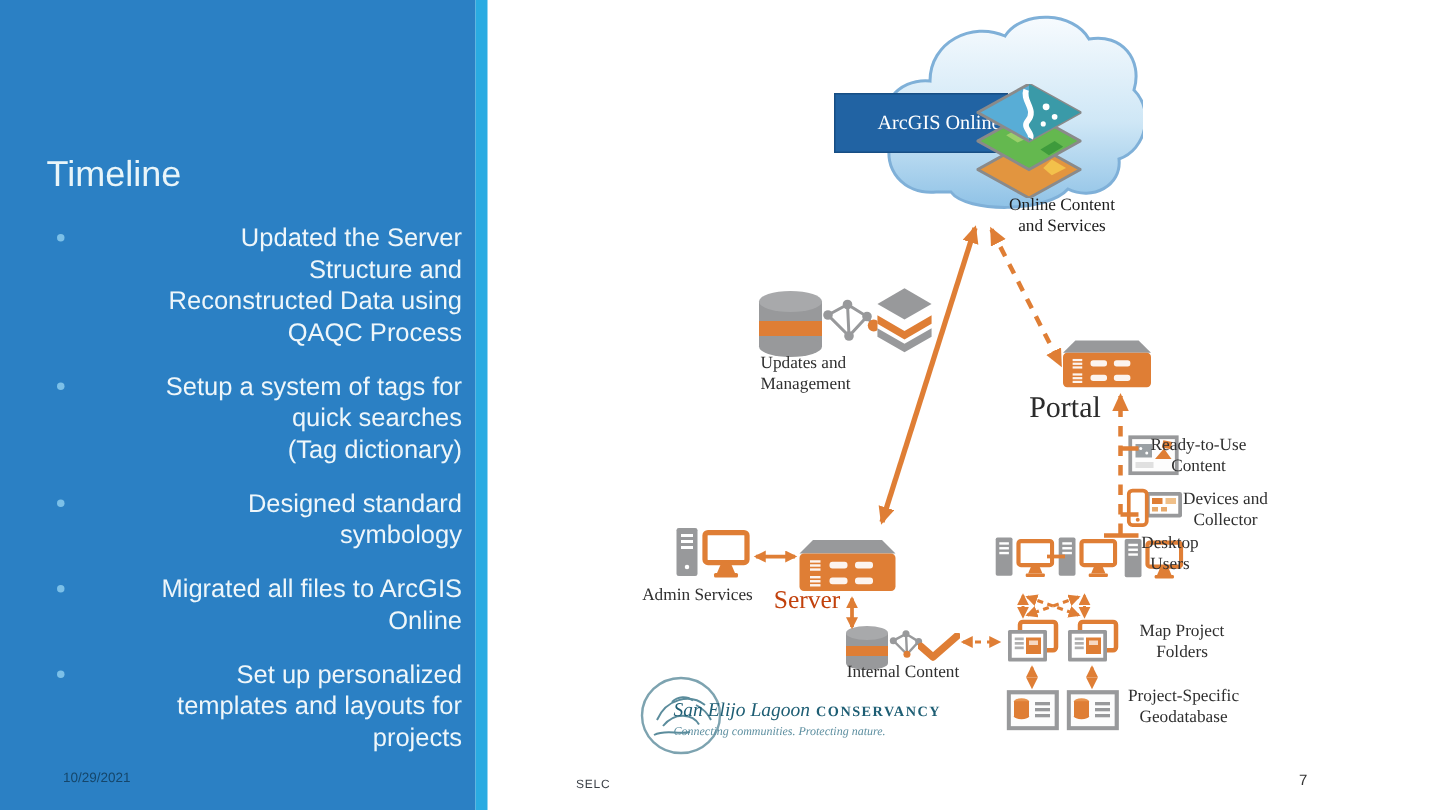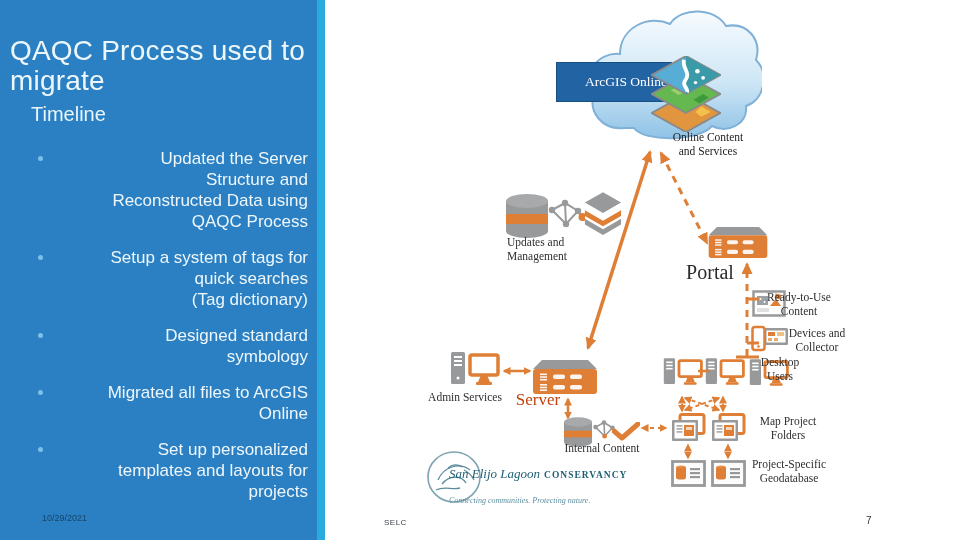--- a/index.html
+++ b/index.html
@@ -7,21 +7,21 @@
        font-family:"Liberation Sans",sans-serif;}
   .slide{position:relative;width:960px;height:540px;background:#fff;}
   .abs{position:absolute;}
   .prelines{white-space:pre-line;}
 
   
   .panel{left:0;top:0;width:317px;height:540px;background:#2b80c4;}
   .panel-strip{left:317px;top:0;width:8px;height:540px;background:#29abe2;}
   .slide-title{left:10px;top:36px;width:302px;color:#edf7fa;font-size:28px;
                line-height:30px;font-weight:400;letter-spacing:.2px;}
-  .slide-subtitle{left:31px;top:103px;color:#e9f5f9;font-size:20px;font-weight:400;}
+  .slide-subtitle{left:31px;top:103px;color:#e9f5f9;font-size:24px;font-weight:400;}
   .bullets{left:36px;top:136px;width:272px;margin:0;padding:0;list-style:none;}
   .bullets li{position:relative;margin:12px 0 15px 0;padding-left:24px;color:#eef6fa;
               font-size:17px;line-height:21px;white-space:pre-line;text-align:right;}
   .bullets li .dot{position:absolute;left:2px;top:8px;width:5px;height:5px;
               border-radius:50%;background:#7cc0e8;}
   .slide-date{left:42px;top:513px;color:#15466b;font-size:9px;font-weight:400;}
 
   
   .footer-org{left:384px;top:518px;color:#3a3f46;font-size:8px;letter-spacing:.5px;}
   .footer-page{left:866px;top:515px;color:#333;font-size:10px;}
@@ -35,32 +35,30 @@
   svg{display:block;}
   .icon{position:absolute;z-index:4;}
   .connectors{position:absolute;left:0;top:0;z-index:5;pointer-events:none;}
   .lbl{z-index:6;}
 
   
   .selc-text{left:449px;top:464px;width:180px;color:#1e5e74;z-index:6;
              font-family:"Liberation Serif",serif;}
   .selc-name{font-style:italic;font-size:13px;}
   .selc-suffix{font-size:9.5px;letter-spacing:1px;font-weight:bold;}
-  .selc-tagline{font-style:italic;font-size:8px;color:#5d8fa0;margin-top:14px;}
+  .selc-tagline{font-style:italic;font-size:8px;color:#5d8fa0;margin-top:1px;}
 </style>
 </head>
 <body>
 
 <div class="slide">
 
   <div class="abs panel"></div>
   <div class="abs panel-strip"></div>
 
-  <div class="abs slide-title prelines">QAQC Process used to
-migrate</div>
   <div class="abs slide-subtitle">Timeline</div>
 
   <ul class="abs bullets">
     <li><span class="dot"></span><span>Updated the Server
 Structure and
 Reconstructed Data using
 QAQC Process</span></li>
     <li><span class="dot"></span><span>Setup a system of tags for
 quick searches
 (Tag dictionary)</span></li>

